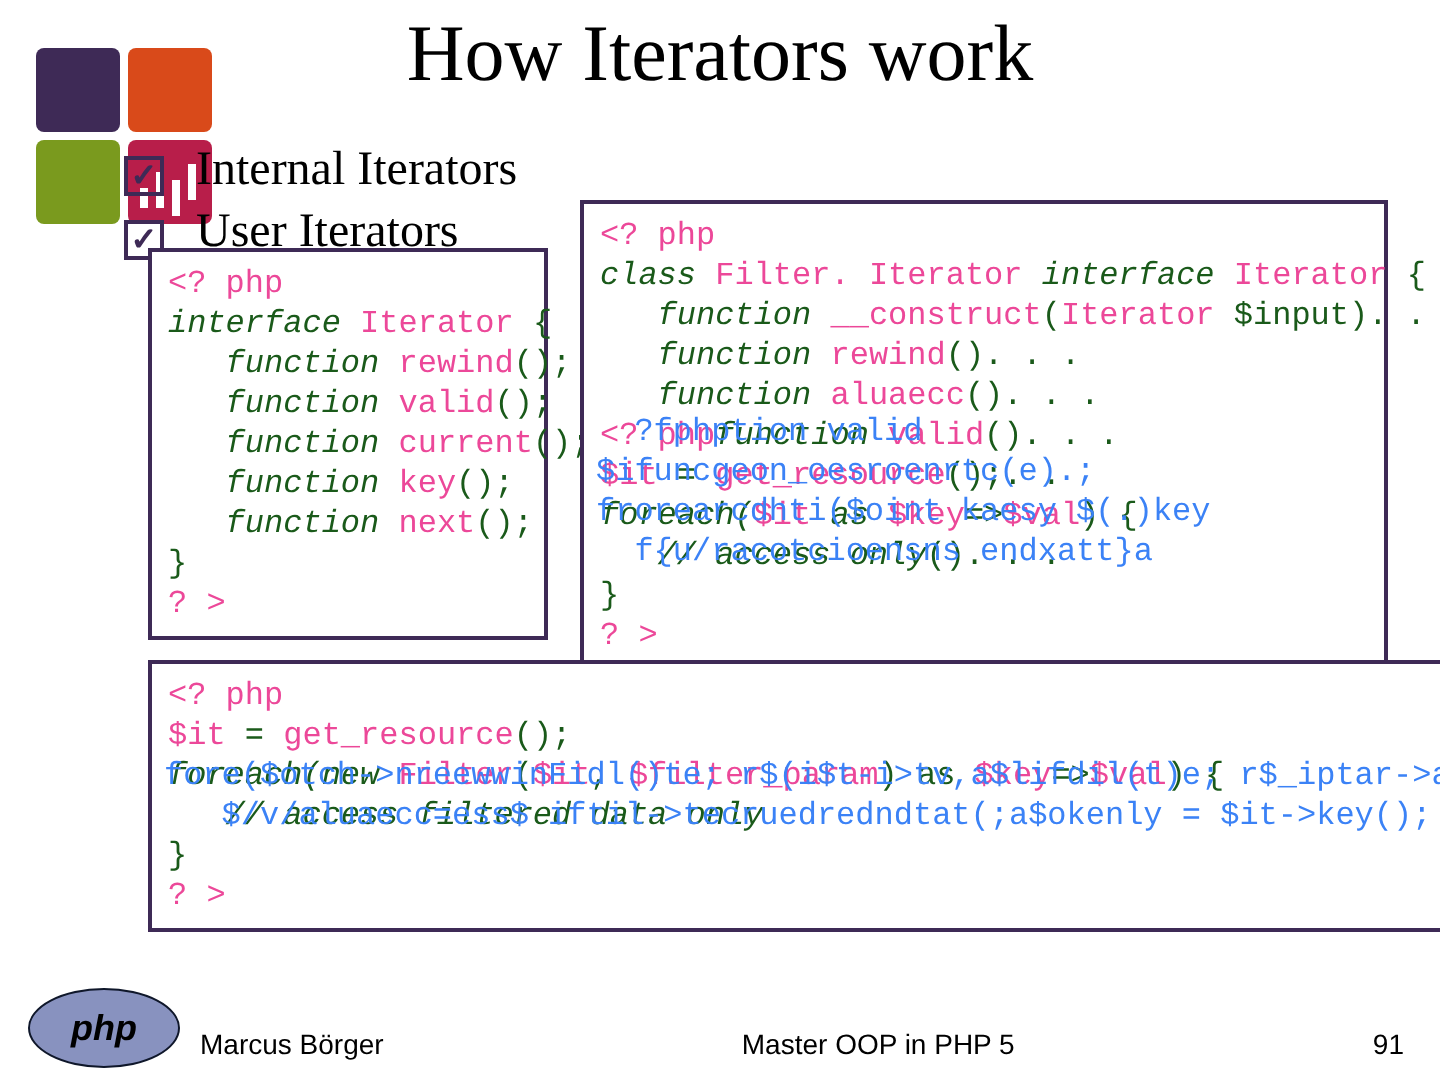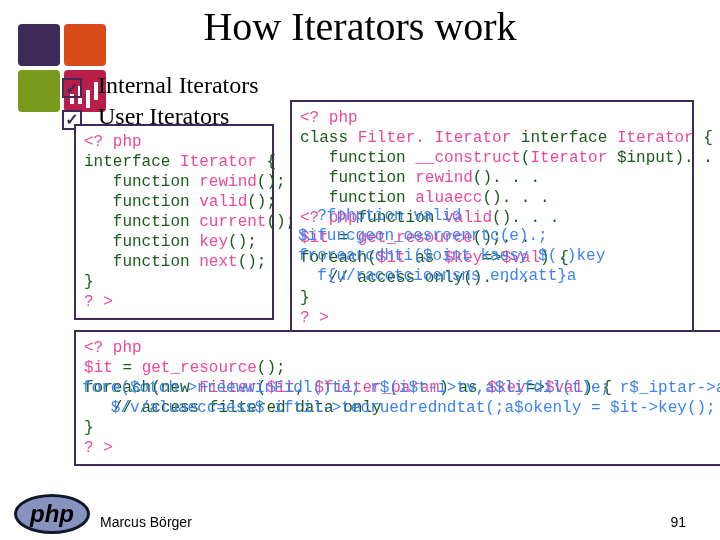--- a/index.html
+++ b/index.html
@@ -15,26 +15,26 @@
   .title { font-size: 40px; text-align: center; padding-top: 3px; font-weight: normal; }
   .content { position: absolute; top: 72px; left: 62px; right: 20px; }
   .bullet-row { display: flex; align-items: flex-start; gap: 16px; font-size: 24px; margin-bottom: 4px; }
   .bullet-row + .bullet-row { align-items: center; }
   .check { width: 20px; height: 20px; border: 2px solid #3e2a56; display: inline-flex; align-items: center; justify-content: center; font-size: 16px; color: #3e2a56; font-weight: bold; flex-shrink: 0; margin-top: 6px; }
   .bullet-text { flex: 1; }
   .code-box { border: 2px solid #3e2a56; padding: 6px 8px; font-family: "Courier New", monospace; font-size: 16px; line-height: 1.25; white-space: pre; background: #fff; }
   .code-iter { position: absolute; top: 124px; left: 74px; width: 200px; }
   .code-filter { position: absolute; top: 100px; left: 290px; width: 404px; }
   .code-bottom { position: absolute; top: 330px; left: 74px; width: 720px; }
-  .kw { color: #1a5a1a; }
+  .kw { color: #1a5a1a; font-style: italic; }
   .blue { color: #ec4899; }
   .op { color: #1a5a1a; }
   .overlay { position: absolute; pointer-events: none; color: #3b82f6; font-family: "Courier New", monospace; font-size: 16px; line-height: 1.25; white-space: pre; }
-  .footer { position: absolute; bottom: 10px; left: 0; right: 16px; display: flex; justify-content: space-between; font-size: 14px; padding: 0 18px 0 100px; font-family: Arial, sans-serif; }
-  .php-logo { position: absolute; bottom: 6px; left: 14px; width: 76px; height: 40px; border-radius: 50%; background: #8892bf; border: 3px solid #0f172a; display: flex; align-items: center; justify-content: center; font-weight: bold; font-style: italic; font-size: 24px; color: #000; font-family: Arial, sans-serif; }
+  .footer { position: absolute; bottom: 10px; left: 0; right: 0; display: flex; justify-content: space-between; font-size: 14px; padding: 0 18px 0 100px; font-family: Arial, sans-serif; }
+  .php-logo { position: absolute; bottom: 6px; left: 14px; width: 76px; height: 40px; border-radius: 50%; background: #8892bf; border: 1px solid #0f172a; display: flex; align-items: center; justify-content: center; font-weight: bold; font-style: italic; font-size: 18px; color: #000; font-family: Arial, sans-serif; }
 </style>
 </head>
 <body>
 
 <div class="logo-squares">
   <div class="sq-tl"></div>
     <div class="sq-tr"></div>
     <div class="sq-bl"></div>
     <div class="sq-br"></div>
 </div>
@@ -86,14 +86,15 @@
 <span class="op">}</span>
 <span class="blue">? &gt;</span></div>
 
 <div class="overlay" style="top:378px; left:82px;"><span>fore($otch-&gt;nreewwinFidl()te; r$(i$t-i&gt;tv,a$lifdil(t)e; r$_iptar-&gt;amne)xat(s))${key</span>
 <span>   $/v/aluaecc=ess$ iftil-&gt;tecruedredndtat(;a$okenly = $it-&gt;key();</span></div>
 
 <div class="php-logo">php</div>
 
 <div class="footer">
   <span>Marcus Börger</span>
+  <span>Master OOP in PHP 5</span>
   <span>91</span>
 </div>
 
 </body></html>

